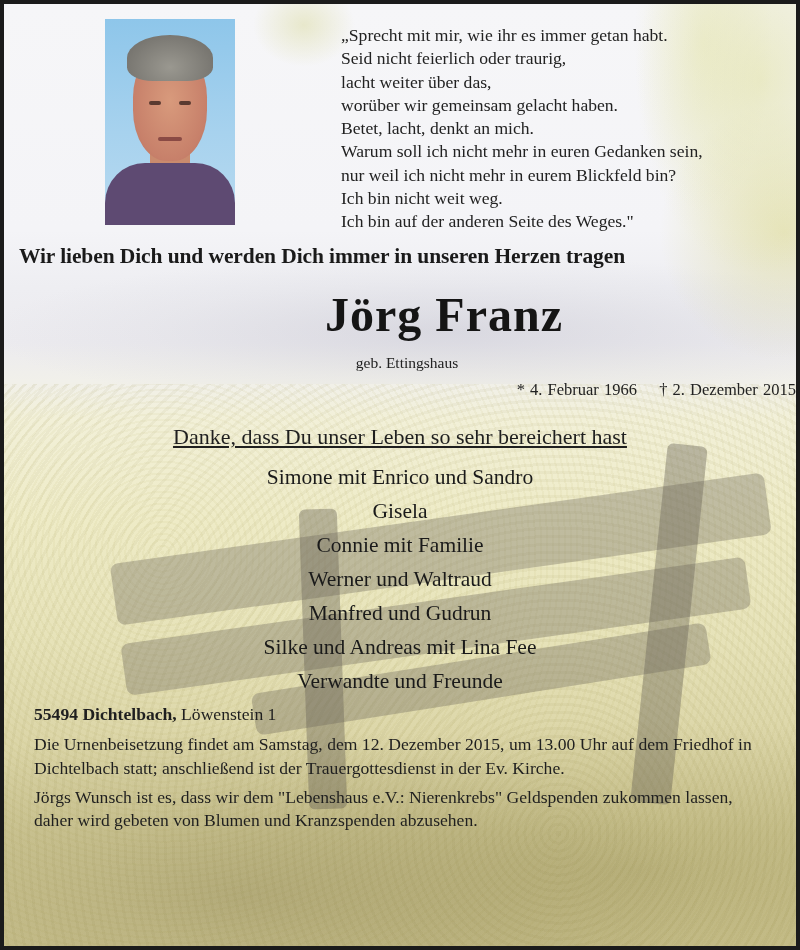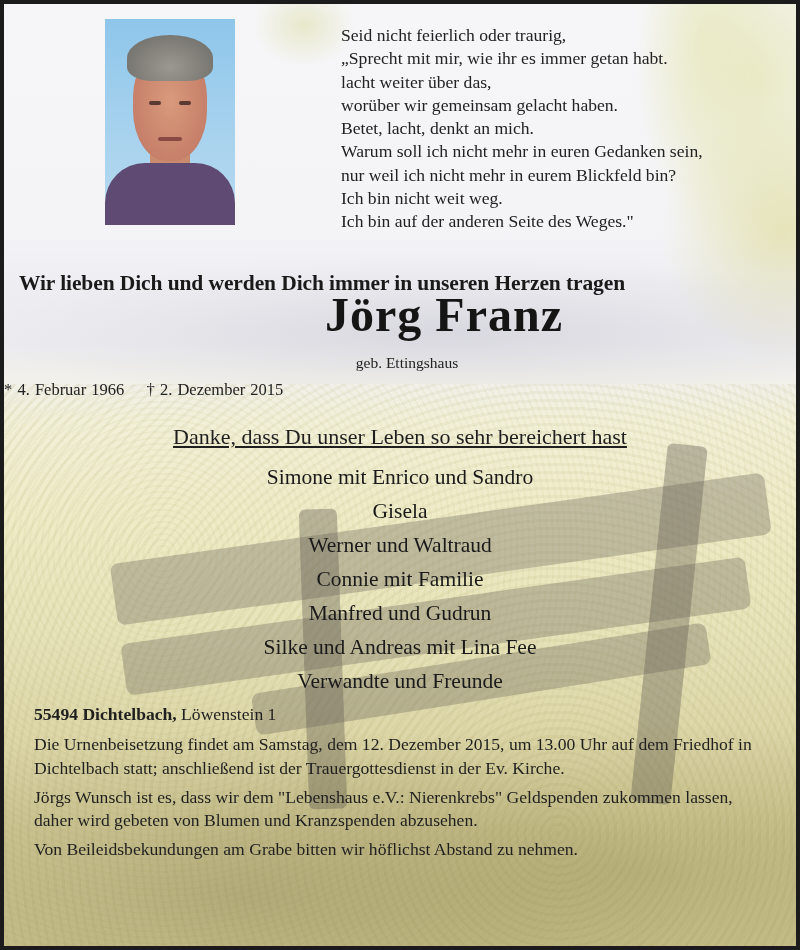--- a/index.html
+++ b/index.html
@@ -116,21 +116,20 @@
     .poem .line { display: block; white-space: nowrap; }
 
     .motto {
       position: absolute;
       left: 0; top: 240px; width: 636px;
       text-align: center;
       font-weight: bold;
       font-size: 21.5px;
       letter-spacing: -0.1px;
       color: #1a1a1a;
-      margin-top: 27px;
     }
     .name {
       position: absolute;
       left: 0; top: 283px; width: 792px;
       text-align: center;
       font-weight: bold;
       font-size: 48px;
       letter-spacing: 1px;
       color: #151515;
       margin-left: 44px;
@@ -138,21 +137,21 @@
     .maiden {
       position: absolute;
       left: 7px; top: 350px; width: 792px;
       text-align: center;
       font-size: 15.5px;
       color: #222;
     }
     .dates {
       position: absolute;
       left: 0; top: 376px; width: 792px;
-      text-align: left;
+      text-align: right;
       font-size: 16.5px;
       color: #222;
       word-spacing: 1px;
     }
     .dates .sep { display: inline-block; width: 12px; }
 
     .thanks {
       position: absolute;
       left: 0; top: 420px; width: 792px;
       text-align: center;
@@ -208,22 +207,22 @@
     <div class="neck"></div>
     <div class="shirt"></div>
     <div class="face"></div>
     <div class="hair"></div>
     <div class="eye" style="left:44px;"></div>
     <div class="eye" style="left:74px;"></div>
     <div class="mouth"></div>
   </div>
 
   <div class="poem">
+    <span class="line">„Sprecht mit mir, wie ihr es immer getan habt.</span>
     <span class="line">Seid nicht feierlich oder traurig,</span>
-    <span class="line">„Sprecht mit mir, wie ihr es immer getan habt.</span>
     <span class="line">lacht weiter über das,</span>
     <span class="line">worüber wir gemeinsam gelacht haben.</span>
     <span class="line">Betet, lacht, denkt an mich.</span>
     <span class="line">Warum soll ich nicht mehr in euren Gedanken sein,</span>
     <span class="line">nur weil ich nicht mehr in eurem Blickfeld bin?</span>
     <span class="line">Ich bin nicht weit weg.</span>
     <span class="line">Ich bin auf der anderen Seite des Weges."</span>
   </div>
 
   <div class="motto">Wir lieben Dich und werden Dich immer in unseren Herzen tragen</div>
@@ -237,30 +236,29 @@
     <span class="sep"></span>
     <span>†</span>
     <span>2. Dezember 2015</span>
   </div>
 
   <div class="thanks">Danke, dass Du unser Leben so sehr bereichert hast</div>
 
   <ul class="family">
     <li>Simone mit Enrico und Sandro</li>
     <li>Gisela</li>
+    <li>Connie mit Familie</li>
     <li>Werner und Waltraud</li>
-    <li>Connie mit Familie</li>
     <li>Manfred und Gudrun</li>
     <li>Silke und Andreas mit Lina Fee</li>
     <li>Verwandte und Freunde</li>
   </ul>
 
   <div class="info">
     <p class="address">
       <b>55494 Dichtelbach,</b>
       <span>Löwenstein 1</span>
     </p>
     <p class="para">Die Urnenbeisetzung findet am Samstag, dem 12. Dezember 2015, um 13.00 Uhr auf dem Friedhof in Dichtelbach statt; anschließend ist der Trauergottesdienst in der Ev. Kirche.</p>
     <p class="para">Jörgs Wunsch ist es, dass wir dem "Lebenshaus e.V.: Nierenkrebs" Geldspenden zukommen lassen, daher wird gebeten von Blumen und Kranzspenden abzusehen.</p>
-    <p class="para">Von Beileidsbekundungen am Grabe bitten wir höflichst Abstand zu nehmen.</p>
   </div>
 
 </div>
 
 </body></html>

